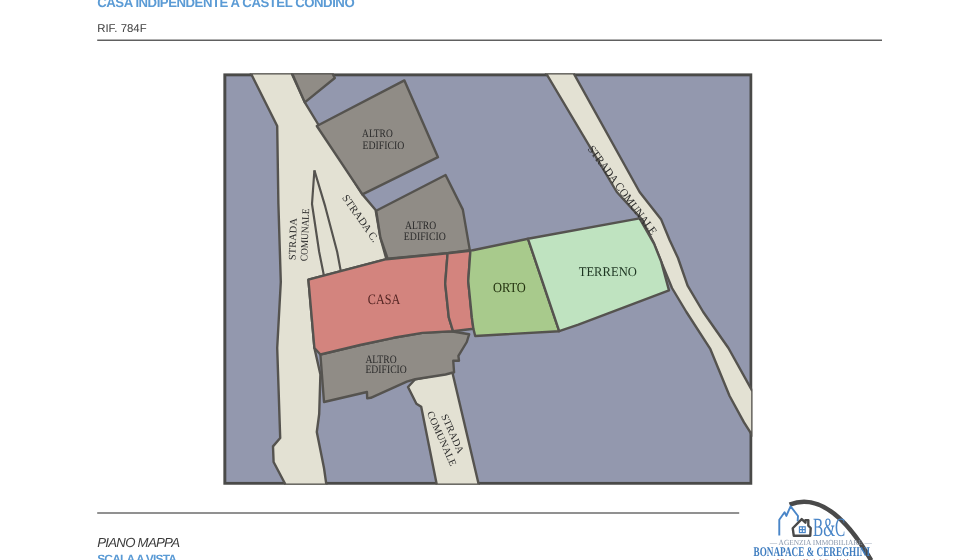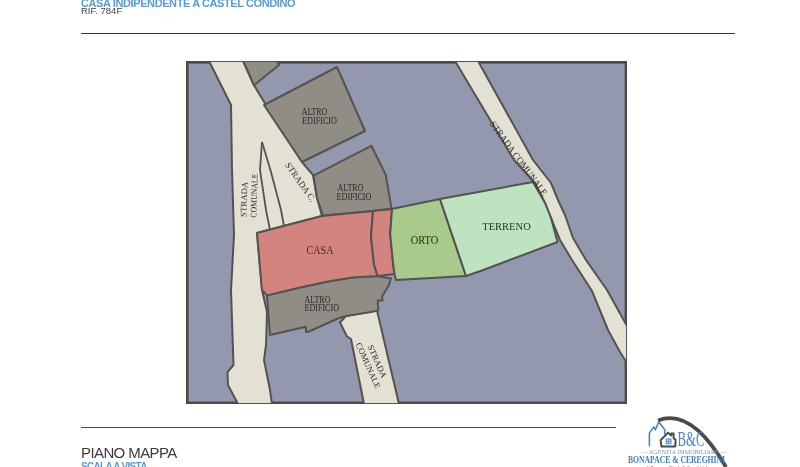--- a/index.html
+++ b/index.html
@@ -5,21 +5,21 @@
   html,body{margin:0;padding:0;}
   body{width:800px;height:467px;background:#ffffff;overflow:hidden;position:relative;
        font-family:"Liberation Sans", sans-serif;}
   .abs{position:absolute;}
 </style>
 </head>
 <body>
 
 <div class="abs" style="left:81px;top:-2.5px;font-size:11px;font-weight:bold;color:#5b9bd5;line-height:11px;letter-spacing:-0.4px;">CASA INDIPENDENTE A CASTEL CONDINO</div>
 
-<div class="abs" style="left:81px;top:6px;font-size:9.5px;color:#404040;line-height:9.5px;">RIF. 784F</div>
+<div class="abs" style="left:81px;top:20px;font-size:9.5px;color:#404040;line-height:9.5px;">RIF. 784F</div>
 
 <div class="abs" style="left:81px;top:32.5px;width:654px;height:1.2px;background:#3a3a3a;"></div>
 
 <svg class="abs" style="left:186px;top:61px;" width="441" height="343" viewBox="186 61 441 343">
 
   <rect x="187.3" y="62.3" width="438.6" height="340.6" fill="#9398AE" stroke="#4a4a48" stroke-width="2.6"></rect>
   <g stroke="#55534f" stroke-width="2" fill="none" stroke-linejoin="round">
 
     <path d="M209,61 L243,61 L254,85.3 L266,105 L302,162 L313,175 L317,198 L322,216 L257,233 L262,290 L267,312 L266,345 L264,360 L270,390 L272,404 L238,404 L228,385 L227.5,372 L233.5,365 L231,290 L234,235 L232,170 L231,105 Z" fill="#E3E1D3"></path>
 
@@ -76,21 +76,21 @@
 
     <g transform="translate(371.5,364) rotate(66)">
       <text x="0" y="-3.5" font-size="8.5" text-anchor="middle" textLength="35" lengthAdjust="spacingAndGlyphs">STRADA</text>
       <text x="0" y="6.5" font-size="8.5" text-anchor="middle" textLength="49" lengthAdjust="spacingAndGlyphs">COMUNALE</text>
     </g>
   </g>
 </svg>
 
 <div class="abs" style="left:81px;top:427px;width:535px;height:1.2px;background:#4a4a4a;"></div>
 
-<div class="abs" style="left:81px;top:446.8px;font-size:15px;color:#3b3b3b;line-height:12.5px;letter-spacing:-0.6px;">PIANO MAPPA</div>
+<div class="abs" style="left:81px;top:446.8px;font-size:11px;color:#3b3b3b;line-height:12.5px;letter-spacing:-0.6px;font-style:italic;">PIANO MAPPA</div>
 
 <div class="abs" style="left:81px;top:462px;font-size:10px;font-weight:bold;color:#5b9bd5;line-height:10px;letter-spacing:-0.7px;">SCALA A VISTA</div>
 
 <svg class="abs" style="left:600px;top:405px;" width="200" height="62" viewBox="600 405 200 62">
 
   <path d="M658,420.5 Q691.5,407.5 726,467" fill="none" stroke="#4a4a4a" stroke-width="3.8"></path>
 
   <path d="M649.4,446.3 L649.4,433.1 L653.8,426.9 L655.3,429.9 L658.8,421.9 L665,430 L664.7,434.5" fill="none" stroke="#4a86c8" stroke-width="1.6" stroke-linejoin="round"></path>
 
   <path d="M660.6,440.2 L668.1,432.6 L671.2,435.6 L671.2,433.4 L673.6,433.4 L673.6,438 L675.6,440 L675.2,446.5 L661.5,446.5 Z" fill="#ffffff" stroke="#4a4a4a" stroke-width="2" stroke-linejoin="round"></path>

